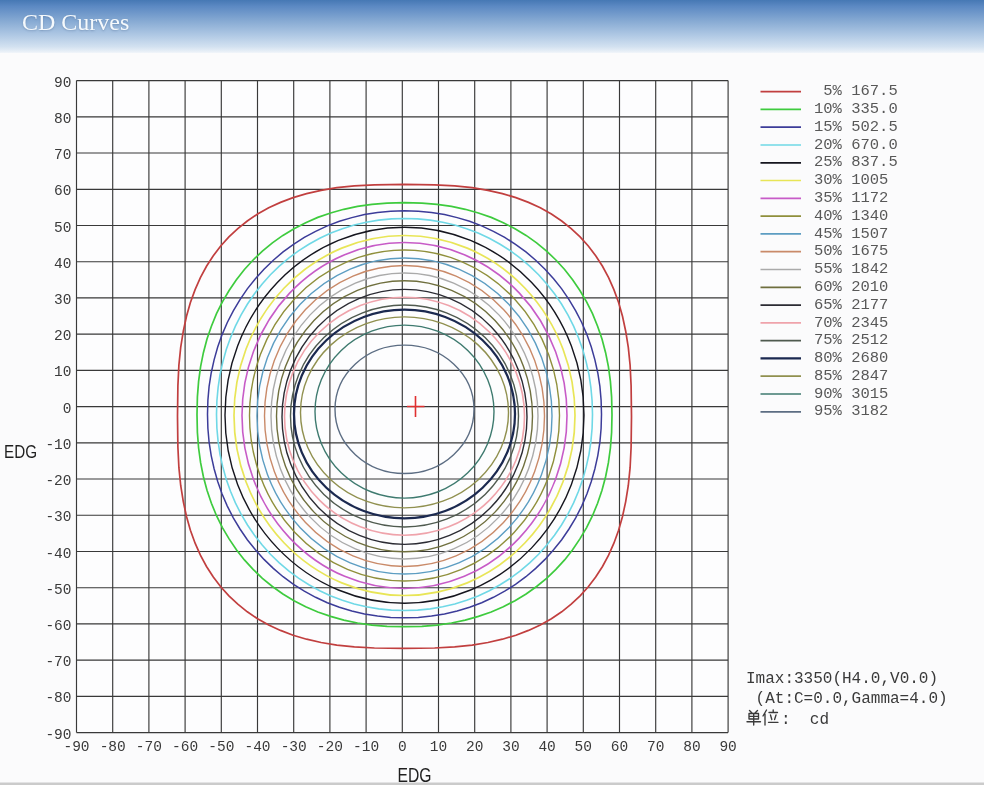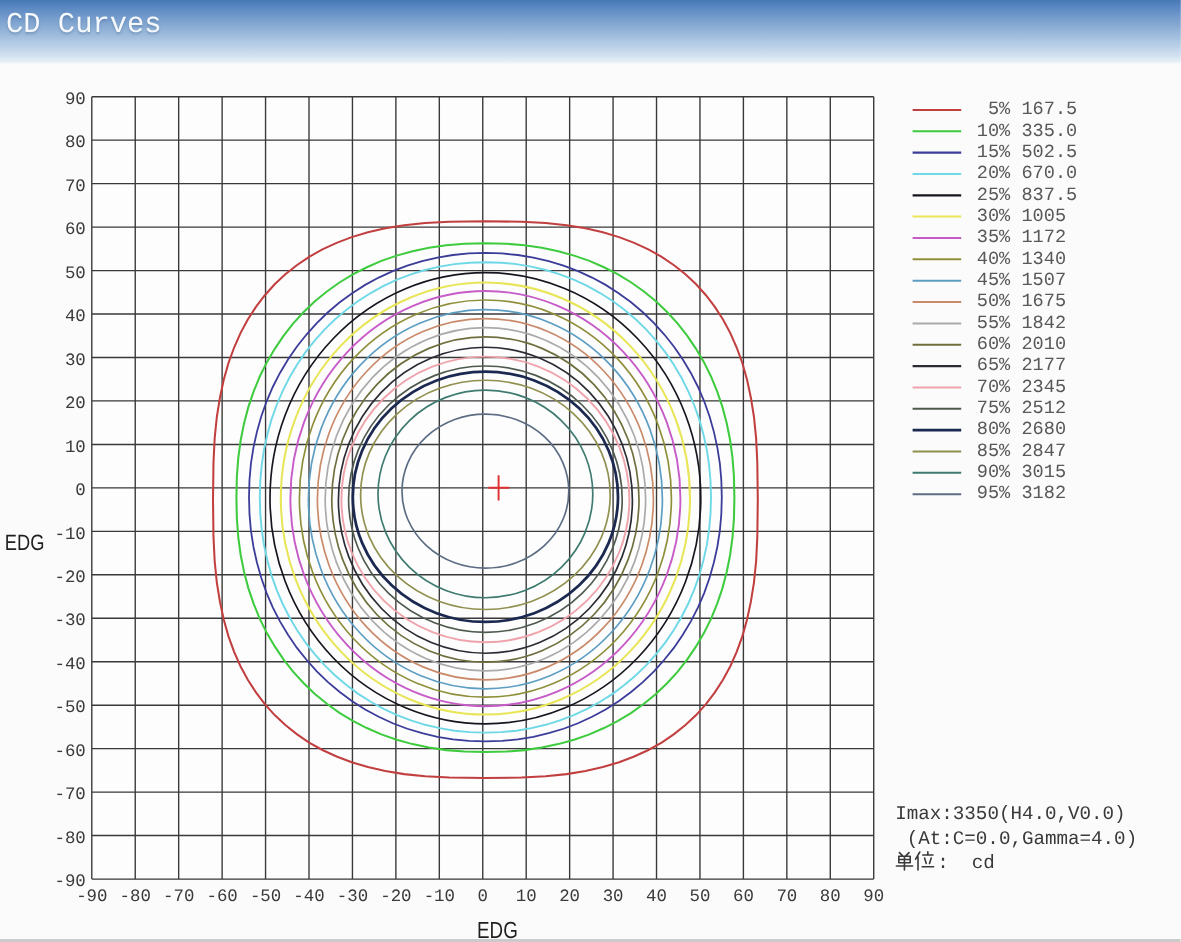--- a/index.html
+++ b/index.html
@@ -1,16 +1,16 @@
 <!DOCTYPE html>
 <html><head><meta charset="utf-8"><style>
 html,body{margin:0;padding:0;width:984px;height:785px;background:#fbfbfc;overflow:hidden}
 #hdr{position:absolute;left:0;top:0;width:984px;height:53px;
 background:linear-gradient(180deg,#4678b4 0%,#5c89c3 12%,#84a8d2 38%,#afc8e4 66%,#d2e1f0 88%,#e8eff7 97%,#f2f6fa 100%)}
-#hdr span{position:absolute;left:5px;top:9.5px;font-family:Liberation Mono, monospace;
+#hdr span{position:absolute;left:22px;top:9.5px;font-family:Liberation Serif, serif;
 font-size:24px;line-height:1;color:#f5f9fc;text-shadow:0 1px 2px rgba(60,90,130,0.35)}
 svg{position:absolute;left:0;top:0}
 </style></head><body>
 <svg width="984" height="785" viewBox="0 0 984 785">
 <rect x="0" y="0" width="984" height="785" fill="#fbfbfc"></rect>
 <rect x="76.5" y="80.6" width="651.6" height="652.0" fill="#fdfdfe"></rect>
 <path d="M76.5 80.6V732.6M112.7 80.6V732.6M148.9 80.6V732.6M185.1 80.6V732.6M221.3 80.6V732.6M257.5 80.6V732.6M293.7 80.6V732.6M329.9 80.6V732.6M366.1 80.6V732.6M402.3 80.6V732.6M438.5 80.6V732.6M474.7 80.6V732.6M510.9 80.6V732.6M547.1 80.6V732.6M583.3 80.6V732.6M619.5 80.6V732.6M655.7 80.6V732.6M691.9 80.6V732.6M728.1 80.6V732.6M76.5 80.6H728.1M76.5 116.8H728.1M76.5 153.0H728.1M76.5 189.3H728.1M76.5 225.5H728.1M76.5 261.7H728.1M76.5 297.9H728.1M76.5 334.1H728.1M76.5 370.4H728.1M76.5 406.6H728.1M76.5 442.8H728.1M76.5 479.0H728.1M76.5 515.2H728.1M76.5 551.5H728.1M76.5 587.7H728.1M76.5 623.9H728.1M76.5 660.1H728.1M76.5 696.3H728.1M76.5 732.6H728.1" stroke="#393939" stroke-width="1.15" fill="none"></path>
 <path d="M631.5 416.4L631.1 447.2L630.1 467.7L628.3 485.5L625.7 501.6L622.5 516.5L618.6 530.3L613.9 543.2L608.6 555.2L602.5 566.5L595.7 577.0L588.3 586.8L580.1 595.9L571.2 604.2L561.7 611.8L551.4 618.8L540.3 625.0L528.5 630.4L515.9 635.2L502.4 639.2L487.9 642.5L472.2 645.1L454.7 646.9L434.6 648.0L404.5 648.4L374.4 648.0L354.3 646.9L336.8 645.1L321.1 642.5L306.6 639.2L293.1 635.2L280.5 630.4L268.7 625.0L257.6 618.8L247.3 611.8L237.8 604.2L228.9 595.9L220.7 586.8L213.3 577.0L206.5 566.5L200.4 555.2L195.1 543.2L190.4 530.3L186.5 516.5L183.3 501.6L180.7 485.5L178.9 467.7L177.9 447.2L177.5 416.4L177.9 385.6L178.9 365.1L180.7 347.3L183.3 331.2L186.5 316.3L190.4 302.5L195.1 289.6L200.4 277.6L206.5 266.3L213.3 255.8L220.7 246.0L228.9 236.9L237.8 228.6L247.3 221.0L257.6 214.0L268.7 207.8L280.5 202.4L293.1 197.6L306.6 193.6L321.1 190.3L336.8 187.7L354.3 185.9L374.4 184.8L404.5 184.4L434.6 184.8L454.7 185.9L472.2 187.7L487.9 190.3L502.4 193.6L515.9 197.6L528.5 202.4L540.3 207.8L551.4 214.0L561.7 221.0L571.2 228.6L580.1 236.9L588.3 246.0L595.7 255.8L602.5 266.3L608.6 277.6L613.9 289.6L618.6 302.5L622.5 316.3L625.7 331.2L628.3 347.3L630.1 365.1L631.1 385.6L631.5 416.4Z" stroke="#c13f3f" stroke-width="1.7" fill="none"></path>
 <path d="M612.0 414.7L611.6 432.5L610.4 448.0L608.4 462.7L605.6 476.7L602.0 490.3L597.6 503.2L592.5 515.7L586.6 527.6L579.9 538.9L572.6 549.7L564.6 559.9L555.9 569.4L546.6 578.3L536.6 586.5L526.1 594.0L515.0 600.7L503.3 606.7L491.2 612.0L478.4 616.4L465.2 620.1L451.5 623.0L437.1 625.1L421.9 626.3L404.5 626.7L387.1 626.3L371.9 625.1L357.5 623.0L343.8 620.1L330.6 616.4L317.8 612.0L305.7 606.7L294.0 600.7L282.9 594.0L272.4 586.5L262.4 578.3L253.1 569.4L244.4 559.9L236.4 549.7L229.1 538.9L222.4 527.6L216.5 515.7L211.4 503.2L207.0 490.3L203.4 476.7L200.6 462.7L198.6 448.0L197.4 432.5L197.0 414.7L197.4 396.9L198.6 381.4L200.6 366.7L203.4 352.7L207.0 339.1L211.4 326.2L216.5 313.7L222.4 301.8L229.1 290.5L236.4 279.7L244.4 269.5L253.1 260.0L262.4 251.1L272.4 242.9L282.9 235.4L294.0 228.7L305.7 222.7L317.8 217.4L330.6 213.0L343.8 209.3L357.5 206.4L371.9 204.3L387.1 203.1L404.5 202.7L421.9 203.1L437.1 204.3L451.5 206.4L465.2 209.3L478.4 213.0L491.2 217.4L503.3 222.7L515.0 228.7L526.1 235.4L536.6 242.9L546.6 251.1L555.9 260.0L564.6 269.5L572.6 279.7L579.9 290.5L586.6 301.8L592.5 313.7L597.6 326.2L602.0 339.1L605.6 352.7L608.4 366.7L610.4 381.4L611.6 396.9L612.0 414.7Z" stroke="#3ecb3e" stroke-width="1.7" fill="none"></path>
 <path d="M601.5 414.3L601.1 428.5L599.9 442.2L597.8 455.6L594.9 468.7L591.3 481.5L586.9 494.0L581.7 506.1L575.7 517.8L569.0 529.0L561.7 539.7L553.6 549.8L545.0 559.4L535.7 568.4L525.9 576.7L515.5 584.3L504.7 591.2L493.4 597.3L481.7 602.7L469.6 607.3L457.2 611.0L444.5 614.0L431.5 616.1L418.3 617.4L404.5 617.8L390.7 617.4L377.5 616.1L364.5 614.0L351.8 611.0L339.4 607.3L327.3 602.7L315.6 597.3L304.3 591.2L293.5 584.3L283.1 576.7L273.3 568.4L264.0 559.4L255.4 549.8L247.3 539.7L240.0 529.0L233.3 517.8L227.3 506.1L222.1 494.0L217.7 481.5L214.1 468.7L211.2 455.6L209.1 442.2L207.9 428.5L207.5 414.3L207.9 400.1L209.1 386.4L211.2 373.0L214.1 359.9L217.7 347.1L222.1 334.6L227.3 322.5L233.3 310.8L240.0 299.6L247.3 288.9L255.4 278.8L264.0 269.2L273.3 260.2L283.1 251.9L293.5 244.3L304.3 237.4L315.6 231.3L327.3 225.9L339.4 221.3L351.8 217.6L364.5 214.6L377.5 212.5L390.7 211.2L404.5 210.8L418.3 211.2L431.5 212.5L444.5 214.6L457.2 217.6L469.6 221.3L481.7 225.9L493.4 231.3L504.7 237.4L515.5 244.3L525.9 251.9L535.7 260.2L545.0 269.2L553.6 278.8L561.7 288.9L569.0 299.6L575.7 310.8L581.7 322.5L586.9 334.6L591.3 347.1L594.9 359.9L597.8 373.0L599.9 386.4L601.1 400.1L601.5 414.3Z" stroke="#3c3c99" stroke-width="1.5" fill="none"></path>

